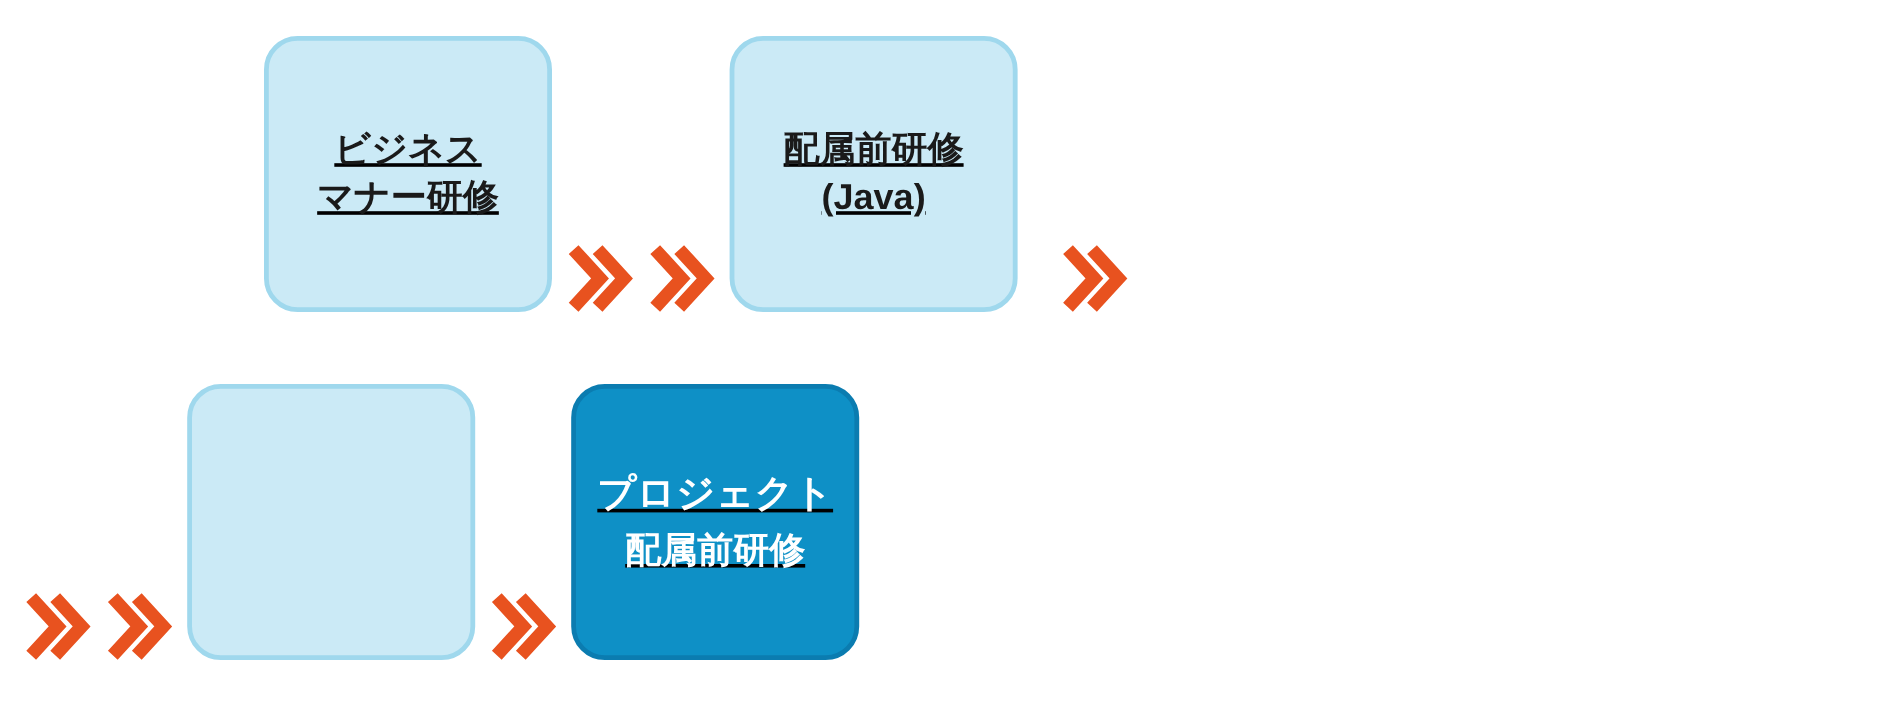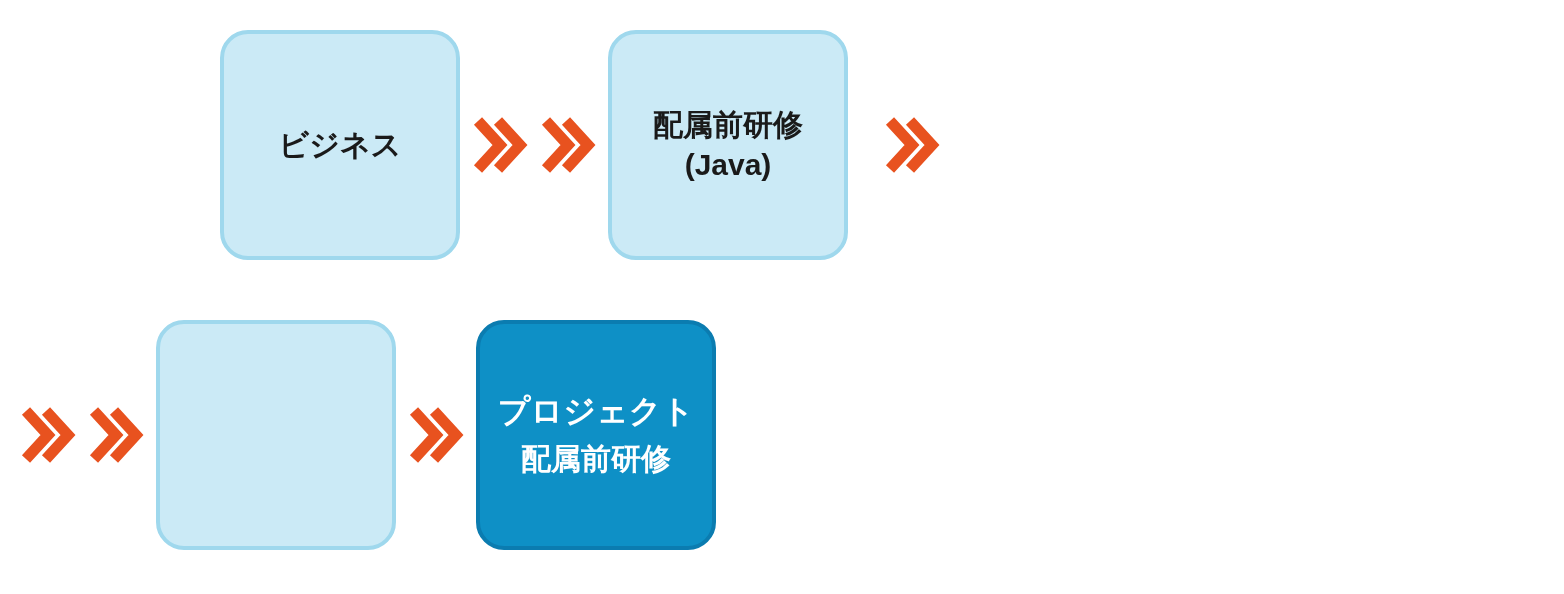--- a/index.html
+++ b/index.html
@@ -10,22 +10,23 @@
     background: #fff;
     width: 1564px;
   }
   .flow {
     display: flex;
     flex-direction: column;
     gap: 60px;
   }
   .row {
     display: flex;
-    align-items: center;
+    align-items: flex-end;
     gap: 12px;
+    text-decoration: underline;
   }
   .row.top {
     padding-left: 200px;
   }
   .card {
     width: 240px;
     height: 230px;
     border-radius: 28px;
     display: flex;
     flex-direction: column;
@@ -65,20 +66,21 @@
 </style>
 </head>
 <body>
 
 <div class="flow">
 
   <div class="row top">
 
     <div class="card light">
       <span>ビジネス</span>
+      <span class="sub">マナー研修</span>
     </div>
 
     <div class="arrow">
       <svg viewBox="0 0 56 56" width="56" height="56">
         <path d="M6 4 L28 28 L6 52" fill="none" stroke="#e8521f" stroke-width="11" stroke-linecap="butt"></path>
         <path d="M26 4 L48 28 L26 52" fill="none" stroke="#e8521f" stroke-width="11" stroke-linecap="butt"></path>
       </svg>
     </div>
 
 

